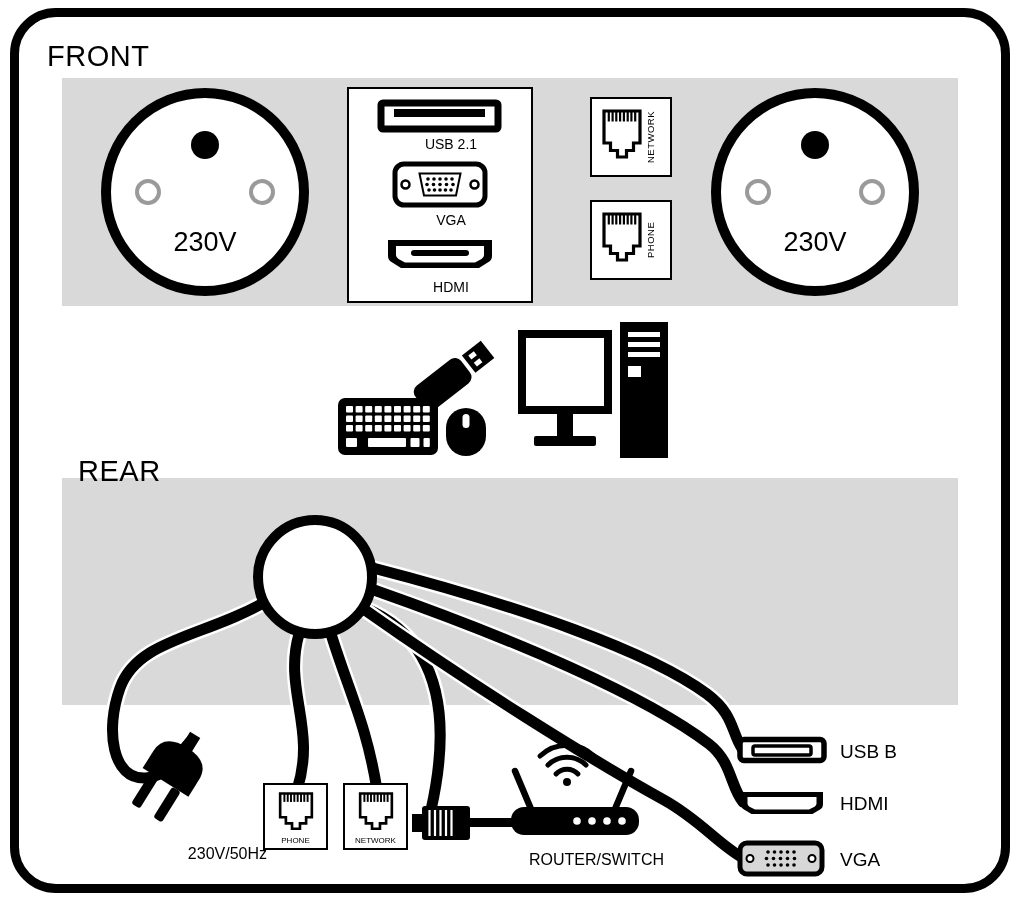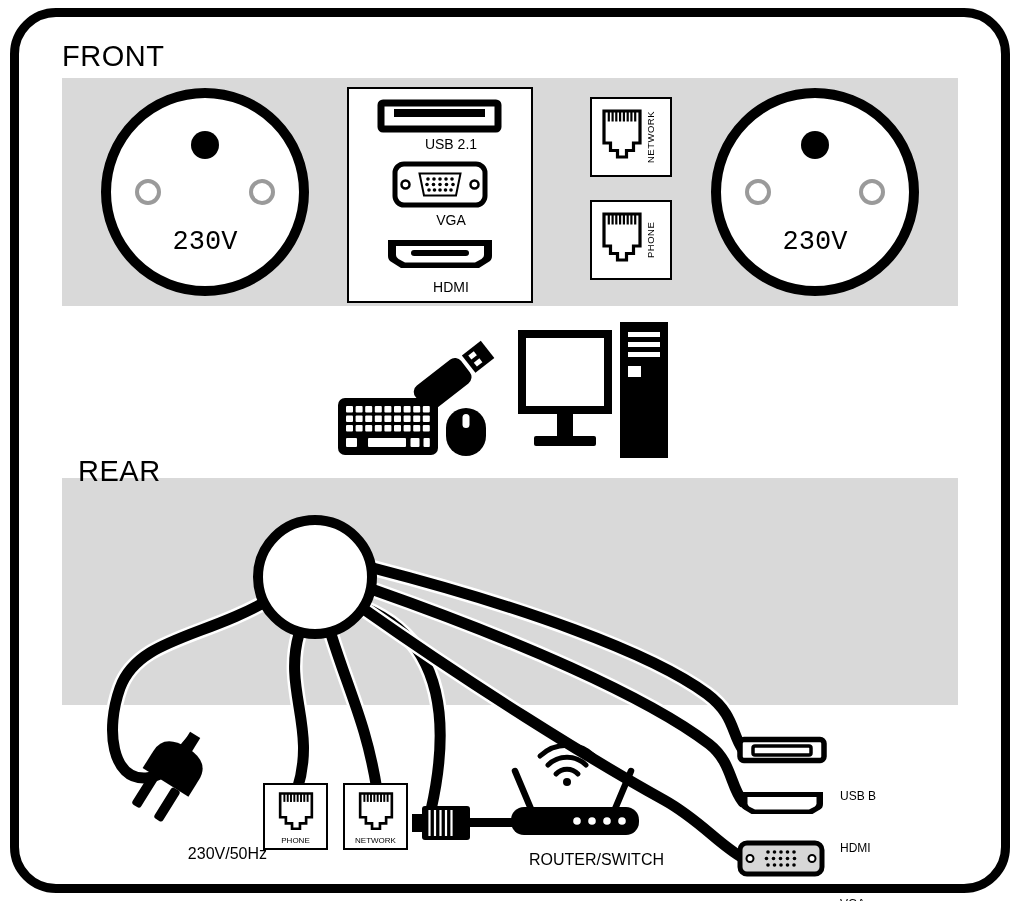--- a/index.html
+++ b/index.html
@@ -7,37 +7,37 @@
   body { font-family:"Liberation Sans","DejaVu Sans",sans-serif; color:#000; }
   .canvas { position:relative; width:1020px; height:901px; background:#fff; overflow:hidden; }
   .frame { position:absolute; left:10px; top:8px; width:1000px; height:885px;
            border:9px solid #000; border-radius:46px; z-index:0; background:transparent; }
   .sec-title { position:absolute; font-size:29px; letter-spacing:.5px; z-index:2; }
   .panel { position:absolute; left:62px; width:896px; background:#d9d9d9; z-index:1; }
   .ports-box { position:absolute; left:347px; top:87px; width:186px; height:216px;
                background:#fff; border:2.5px solid #000; z-index:2; }
   .jack-box { position:absolute; background:#fff; border:2px solid #000; }
   .lbl { position:absolute; z-index:5; text-align:center; }
-  .socket-lbl { font-size:27px;font-family:Liberation Mono, monospace; }
+  .socket-lbl { font-size:27px; }
   .port-lbl { left:347px; width:208px; font-size:14px; }
   .vlabel { position:absolute; z-index:5; writing-mode:vertical-rl; transform:rotate(180deg);
             font-size:9.5px; letter-spacing:.5px; text-align:center; }
   .small-lbl { font-size:8px; position:absolute; left:0; right:0; bottom:3px; text-align:center; z-index:5; }
-  .r-lbl { position:absolute; font-size:12px; z-index:5;margin-top:48px; }
+  .r-lbl { position:absolute; font-size:19px; z-index:5; }
   .b-lbl { position:absolute; font-size:16px; z-index:5; text-align:right; }
   svg.icon { position:absolute; }
 </style>
 </head>
 <body>
 
 <div class="canvas">
 
   <div class="frame"></div>
 
-  <div class="sec-title" style="left:62px; top:40px;">FRONT</div>
+  <div class="sec-title" style="left:47px; top:40px;">FRONT</div>
 
   <div class="panel" style="top:78px; height:228px;"></div>
 
   <svg class="icon" style="left:97px; top:84px; z-index:2;" width="216" height="216" viewBox="0 0 216 216">
     <circle cx="108" cy="108" r="99" fill="#fff" stroke="#000" stroke-width="10"></circle>
     <circle cx="108" cy="61" r="14" fill="#000"></circle>
     <circle cx="51" cy="108" r="11" fill="#fff" stroke="#9a9a9a" stroke-width="4"></circle>
     <circle cx="165" cy="108" r="11" fill="#fff" stroke="#9a9a9a" stroke-width="4"></circle>
   </svg>
   <div class="lbl socket-lbl" style="left:97px; top:227px; width:216px;">230V</div>

